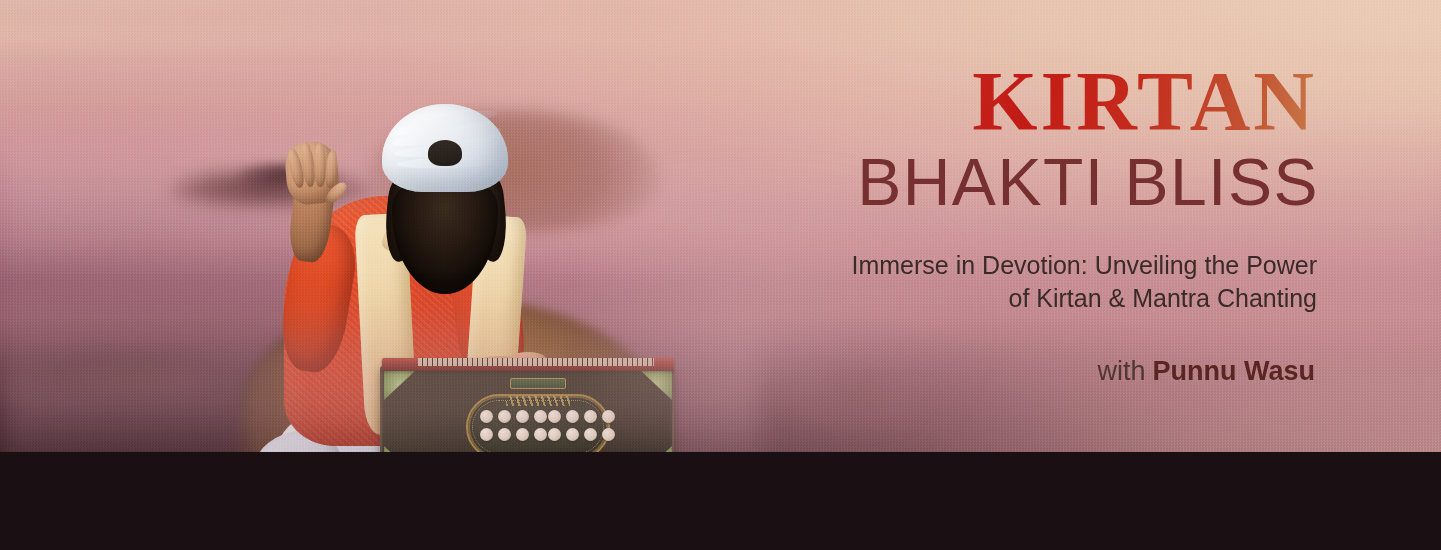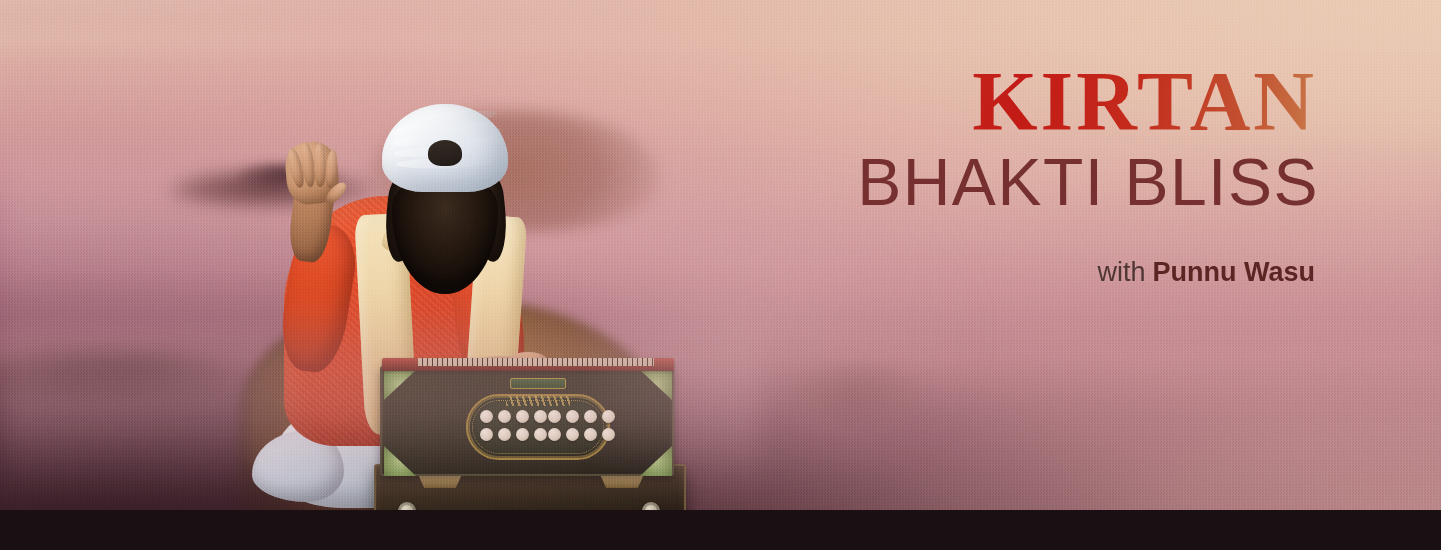--- a/index.html
+++ b/index.html
@@ -5,21 +5,21 @@
 <style>
   * { margin:0; padding:0; box-sizing:border-box; }
   html, body {
     width:1441px; height:550px;
     background:#1a0f12;
     font-family:"Liberation Sans", sans-serif;
     overflow:hidden;
   }
   .banner {
     position:relative;
-    width:1441px; height:510px;
+    width:1441px; height:452px;
     overflow:hidden;
     isolation:isolate;
     text-decoration:underline;
   }
 
   
   .bg-base {
     position:absolute; inset:0;
     background:
       linear-gradient(to bottom,
@@ -694,20 +694,24 @@
   <div class="mist-right"></div>
   <div class="grain"></div>
 
   <div class="copy">
     <div class="kicker">KIRTAN</div>
 
     <h1 class="title">
       <span class="l1">BHAKTI BLISS</span>
     </h1>
 
+    <p class="subtitle">
+      <span class="s1">Immerse in Devotion: Unveiling the Power</span>
+      <span class="s2">of Kirtan &amp; Mantra Chanting</span>
+    </p>
 
     <div class="footline">
       <div class="presenter">
         <span class="with">with</span><span class="who">Punnu Wasu</span>
       </div>
     </div>
   </div>
 
 </div>
 

